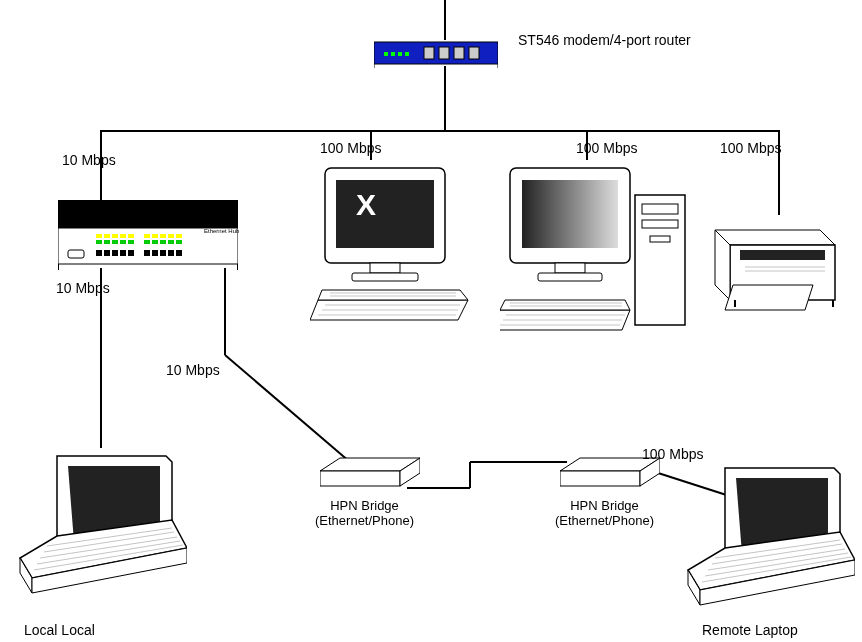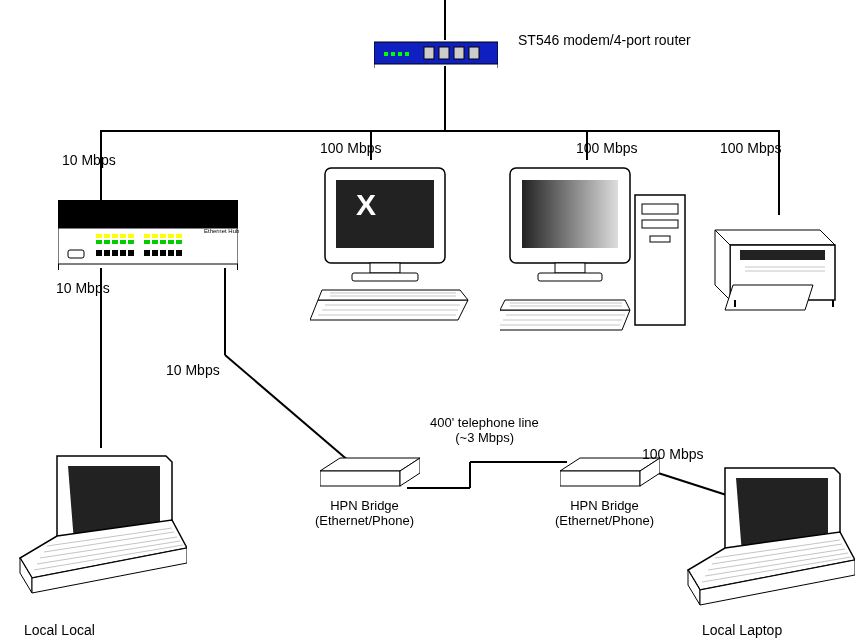--- a/index.html
+++ b/index.html
@@ -212,22 +212,20 @@
 (Ethernet/Phone)</div>
 
   <svg class="device" style="left:560px; top:456px;" width="100" height="34" viewBox="0 0 100 34">
     <polygon points="0,15 20,2 100,2 80,15" fill="#fff" stroke="#000"></polygon>
     <rect x="0" y="15" width="80" height="15" fill="#fff" stroke="#000"></rect>
     <polygon points="80,15 100,2 100,17 80,30" fill="#fff" stroke="#000"></polygon>
   </svg>
   <div class="label" style="left:555px; top:498px; font-size:13px; text-align:center;">HPN Bridge
 (Ethernet/Phone)</div>
 
-  <div class="label" style="left:430px; top:415px; font-size:13px;">400' telephone line
-       (~3 Mbps)</div>
 
   <div class="label" style="left:642px; top:446px;">100 Mbps</div>
 
   <svg class="device" style="left:12px; top:448px;" width="175" height="160" viewBox="0 0 175 160">
 
     <polygon points="45,8 154,8 160,14 160,90 58,106 45,88" fill="#fff" stroke="#000" stroke-width="1.5"></polygon>
     <polygon points="56,18 148,18 148,82 62,94" fill="#222"></polygon>
 
     <polygon points="45,88 160,72 175,100 20,130 8,110" fill="#fff" stroke="#000" stroke-width="1.5"></polygon>
     <polygon points="8,110 20,130 20,145 8,125" fill="#fff" stroke="#000"></polygon>
@@ -250,15 +248,15 @@
     <polygon points="8,110 20,130 20,145 8,125" fill="#fff" stroke="#000"></polygon>
     <polygon points="20,130 175,100 175,115 20,145" fill="#fff" stroke="#000"></polygon>
     <g stroke="#888" stroke-width="0.5">
       <line x1="35" y1="98" x2="160" y2="80"></line>
         <line x1="32" y1="104" x2="162" y2="84"></line>
         <line x1="28" y1="110" x2="165" y2="89"></line>
         <line x1="25" y1="116" x2="168" y2="93"></line>
         <line x1="22" y1="122" x2="171" y2="97"></line>
     </g>
   </svg>
-  <div class="label" style="left:702px; top:622px;">Local Laptop</div>
+  <div class="label" style="left:702px; top:622px;">Remote Laptop</div>
 
 </div>
 
 </body></html>

